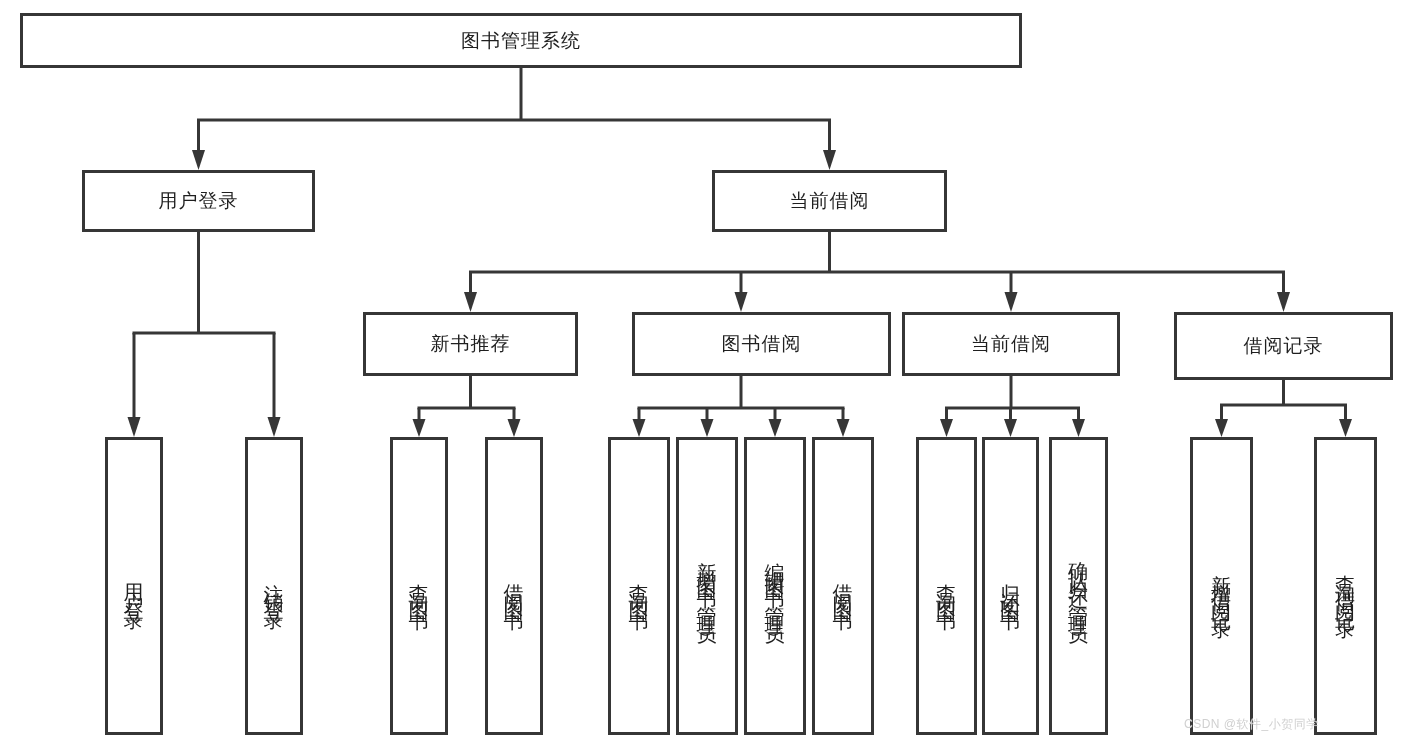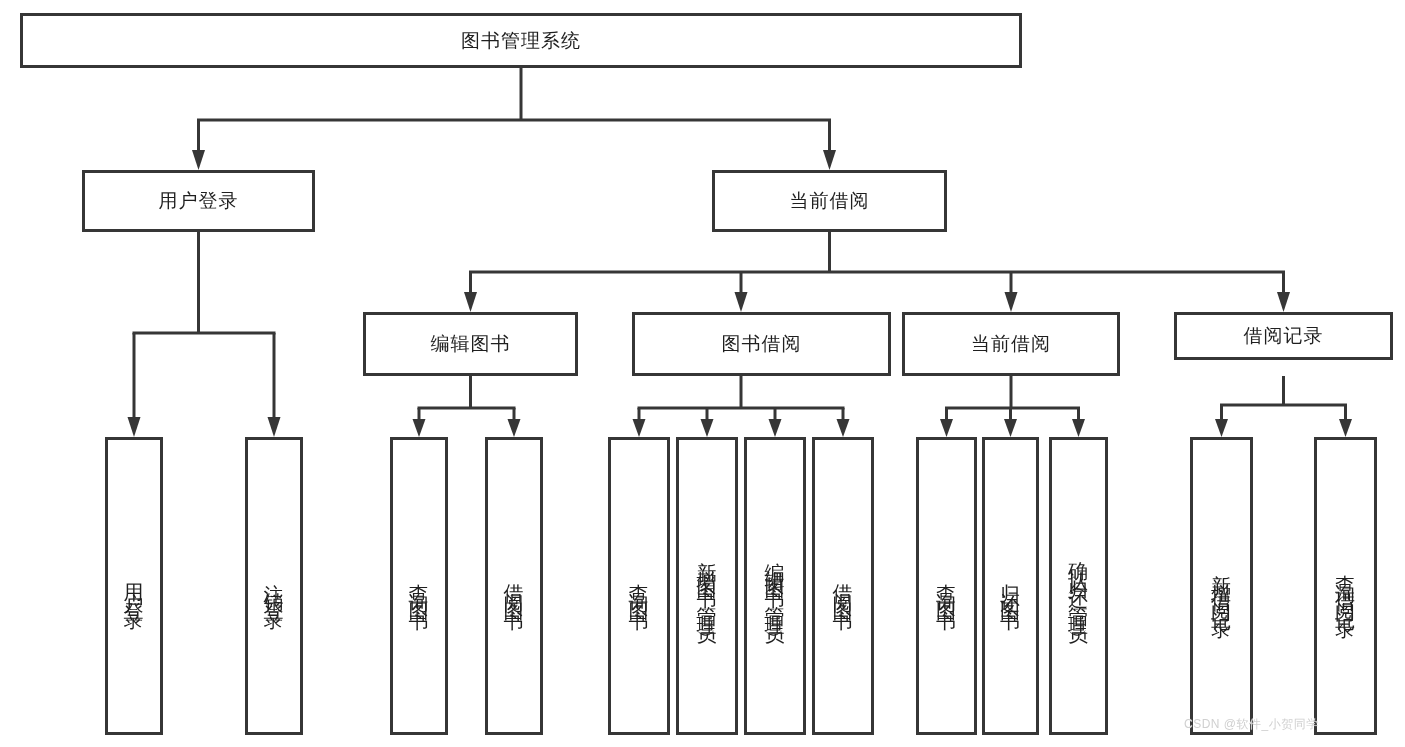--- a/index.html
+++ b/index.html
@@ -130,29 +130,29 @@
   </div>
 
   <div class="node" style="left:82px;top:170px;width:233px;height:62px;">
     <span class="h-label">用户登录</span>
   </div>
   <div class="node" style="left:712px;top:170px;width:235px;height:62px;">
     <span class="h-label">当前借阅</span>
   </div>
 
   <div class="node" style="left:363px;top:312px;width:215px;height:64px;">
-    <span class="h-label">编辑图书</span>
+    <span class="h-label">新书推荐</span>
   </div>
   <div class="node" style="left:632px;top:312px;width:259px;height:64px;">
     <span class="h-label">图书借阅</span>
   </div>
   <div class="node" style="left:902px;top:312px;width:218px;height:64px;">
     <span class="h-label">当前借阅</span>
   </div>
-  <div class="node" style="left:1174px;top:312px;width:219px;height:48px;">
+  <div class="node" style="left:1174px;top:312px;width:219px;height:68px;">
     <span class="h-label">借阅记录</span>
   </div>
 
   <div class="node leaf" style="left:105px;top:437px;width:58px;height:298px;">
     <span class="v-label">用户登录</span>
   </div>
   <div class="node leaf" style="left:245px;top:437px;width:58px;height:298px;">
     <span class="v-label">注销登录</span>
   </div>
   <div class="node leaf" style="left:390px;top:437px;width:58px;height:298px;">

